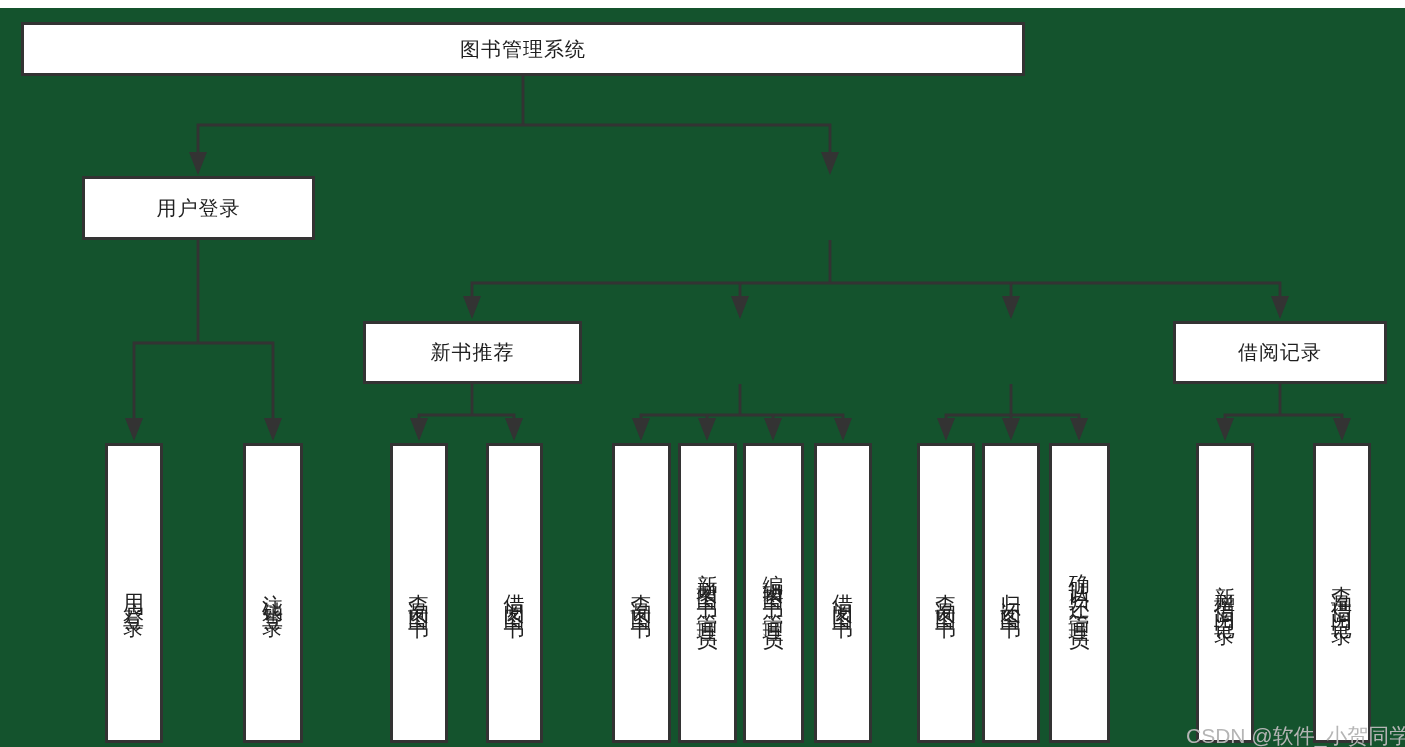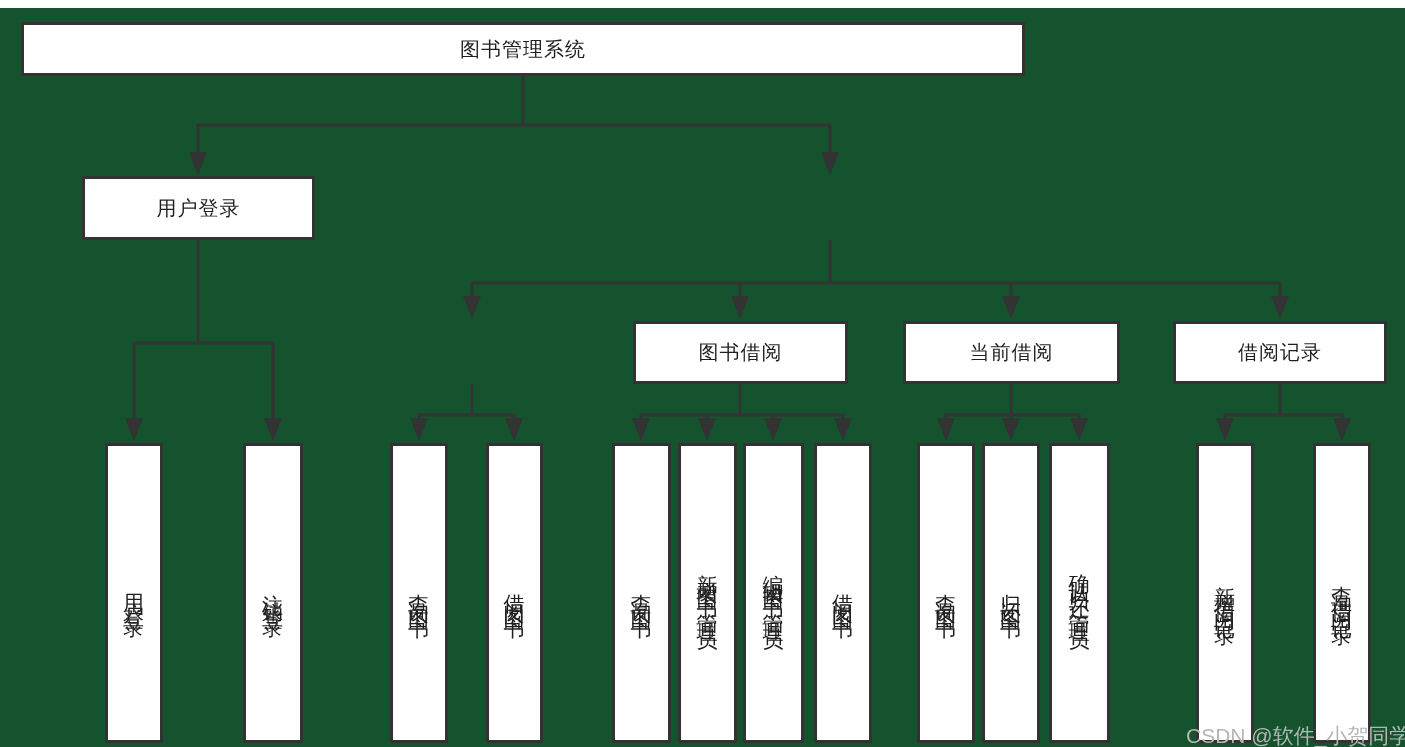--- a/index.html
+++ b/index.html
@@ -120,25 +120,22 @@
   </svg>
 
   <div class="box root-box">
     <span>图书管理系统</span>
   </div>
 
   <div class="box branch-box" style="left:82px;width:233px">
     <span>用户登录</span>
   </div>
 
-  <div class="box section-box" style="left:633px;width:215px">
-    <span>图书借阅</span>
-  </div>
-  <div class="box section-box" style="left:903px;width:217px">
-    <span>当前借阅</span>
+  <div class="box section-box" style="left:363px;width:219px">
+    <span>新书推荐</span>
   </div>
   <div class="box section-box" style="left:1173px;width:214px">
     <span>借阅记录</span>
   </div>
 
   <div class="box leaf-box" style="left:105px;width:58px">
     <span class="vtext">用户登录</span>
   </div>
   <div class="box leaf-box" style="left:243px;width:60px">
     <span class="vtext">注销登录</span>

